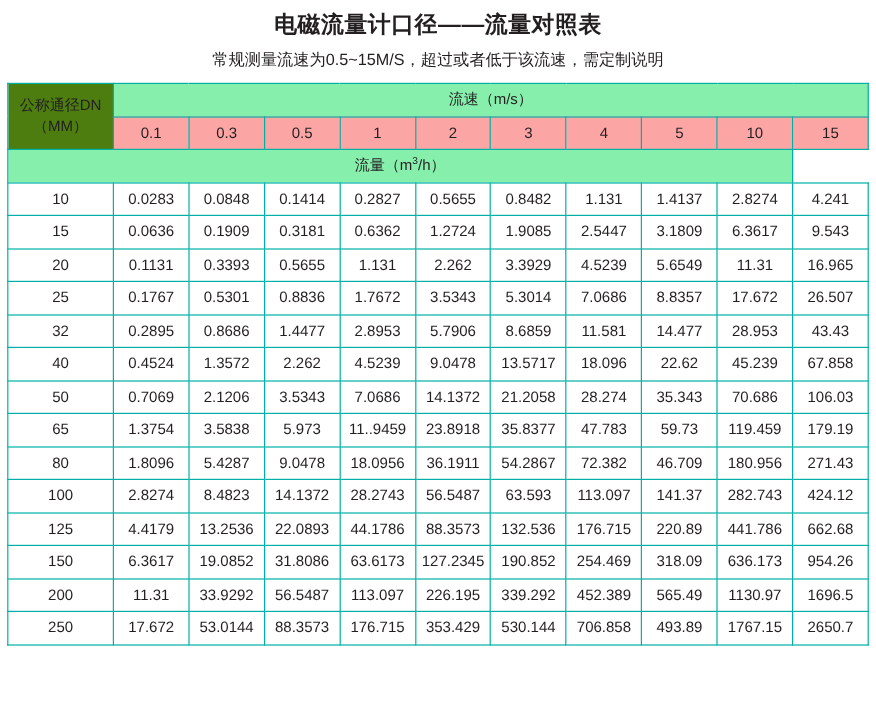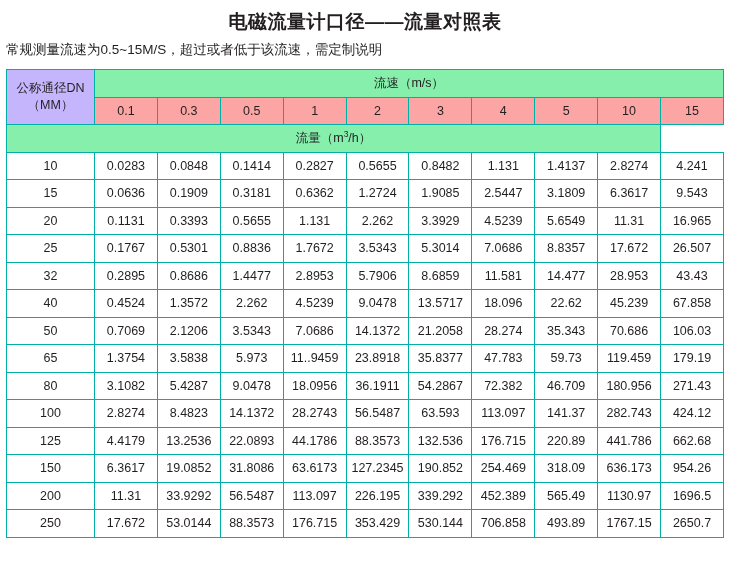--- a/index.html
+++ b/index.html
@@ -23,20 +23,21 @@
   .title {
     text-align: center;
     font-size: 19px;
     font-weight: bold;
     color: #231f20;
     letter-spacing: 0.5px;
     padding-top: 9px;
     line-height: 26px;
   }
   .subtitle {
+    text-align: center;
     font-size: 13.5px;
     color: #231f20;
     padding-top: 5px;
     padding-bottom: 9px;
     line-height: 20px;
   }
   table.spec {
     width: 718px;
     border-collapse: collapse;
     table-layout: fixed;
@@ -46,21 +47,21 @@
     border: 1px solid #00b0a6;
     text-align: center;
     vertical-align: middle;
     font-size: 12.5px;
     font-weight: normal;
     color: #231f20;
     height: 26.5px;
     padding: 0;
   }
   .hdr-dn {
-    background: #c4b5fd;
+    background: #4d7c0f;
     color: #ffffff;
     font-size: 12.5px;
     line-height: 17px;
   }
   .hdr-span {
     background: #86efac;
     color: #ffffff;
     font-size: 13.5px;
   }
   .hdr-num {
@@ -218,21 +219,21 @@
           <td>11..9459</td>
           <td>23.8918</td>
           <td>35.8377</td>
           <td>47.783</td>
           <td>59.73</td>
           <td>119.459</td>
           <td>179.19</td>
         </tr>
         <tr class="flowrow">
           <td class="dncell">80</td>
-          <td>3.1082</td>
+          <td>1.8096</td>
           <td>5.4287</td>
           <td>9.0478</td>
           <td>18.0956</td>
           <td>36.1911</td>
           <td>54.2867</td>
           <td>72.382</td>
           <td>46.709</td>
           <td>180.956</td>
           <td>271.43</td>
         </tr>

